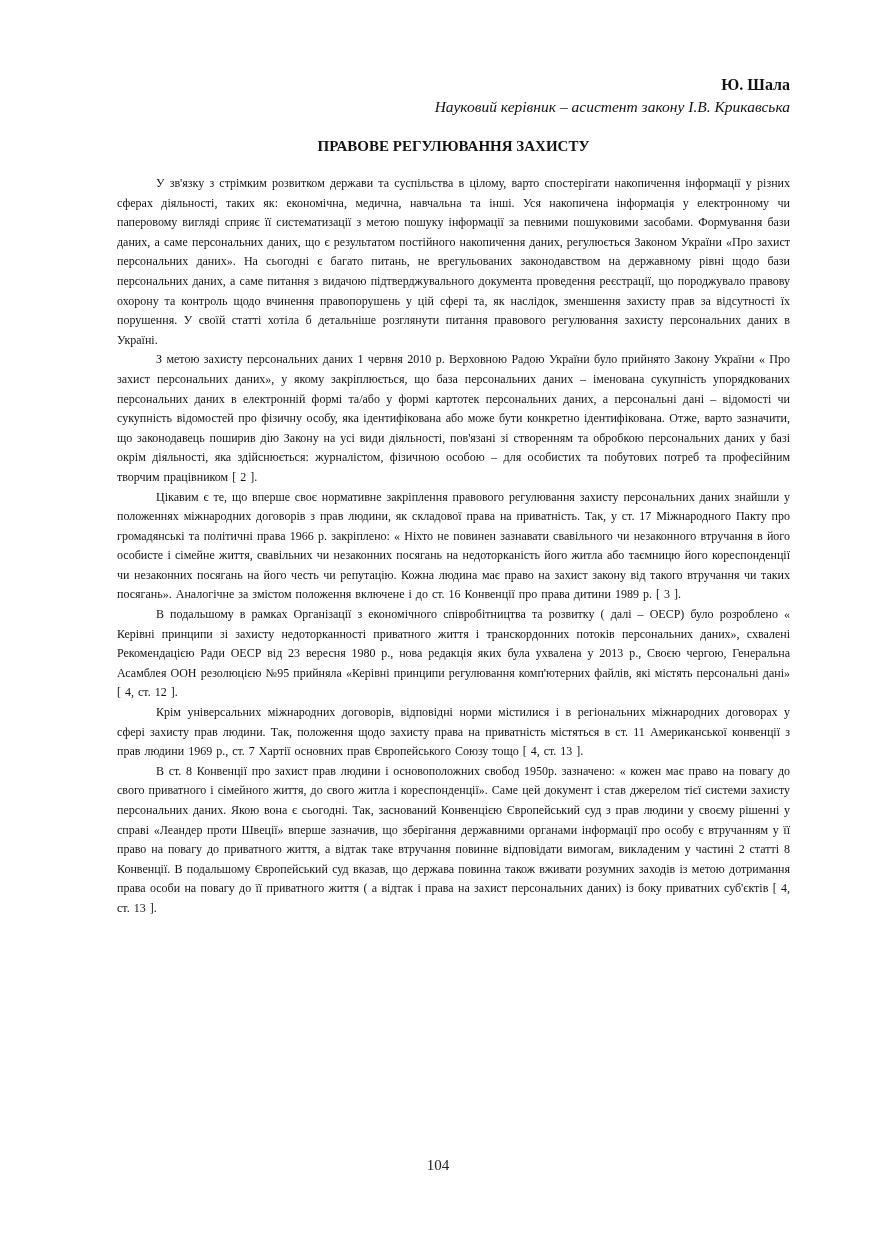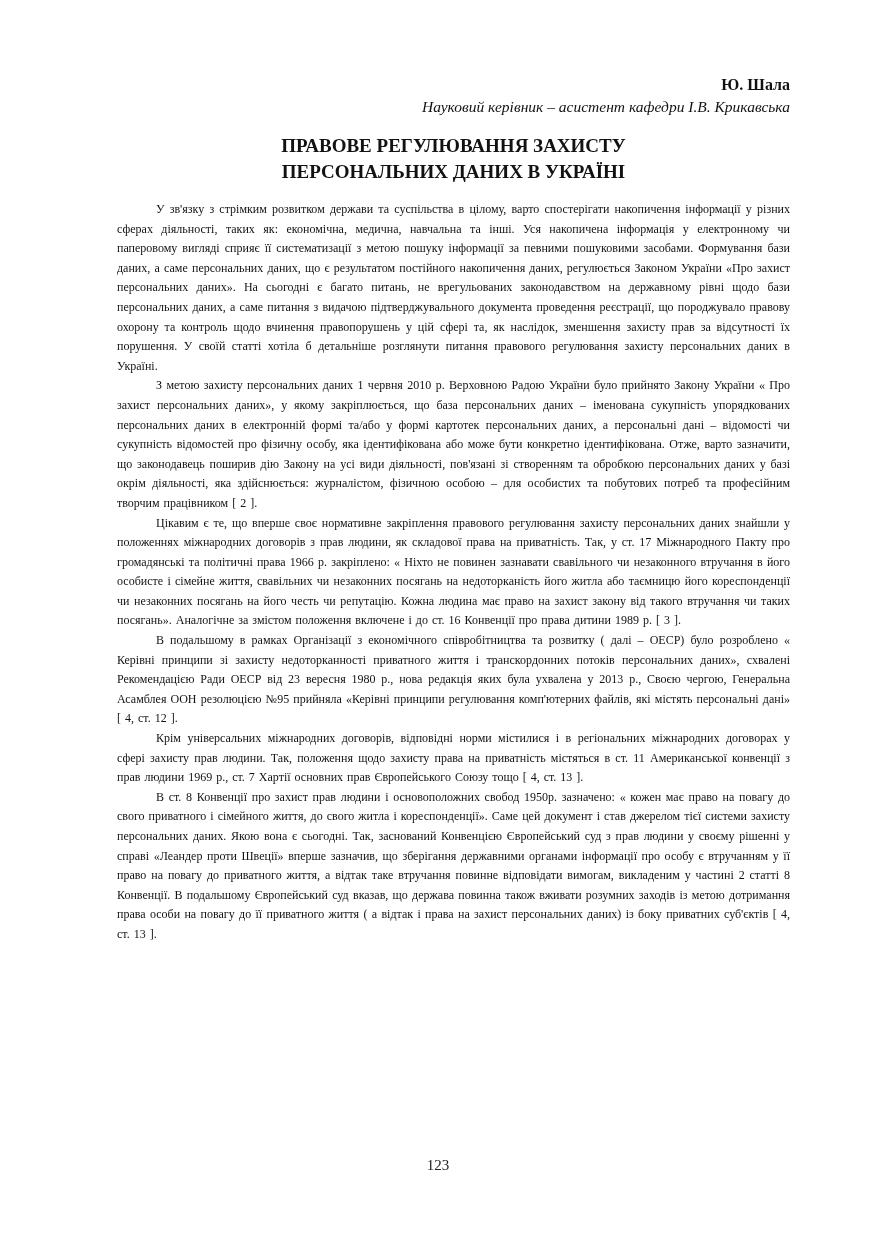--- a/index.html
+++ b/index.html
@@ -32,21 +32,21 @@
   }
   .supervisor {
     font-style: italic;
     font-size: 15.5px;
     line-height: 22px;
   }
   .title {
     margin-top: 15px;
     text-align: center;
     font-weight: bold;
-    font-size: 19px;
+    font-size: 15px;
     line-height: 26px;
   }
   .bodytext {
     margin-top: 15px;
   }
   p.para {
     margin: 0;
     text-align: justify;
     text-indent: 39px;
     font-size: 12px;
@@ -64,33 +64,32 @@
   }
 </style>
 </head>
 <body>
 
 <div class="page">
   <div class="content">
 
     <div class="byline">
       <div class="author">Ю. Шала</div>
-      <div class="supervisor">Науковий керівник – асистент кафедри І.В. Крикавська</div>
+      <div class="supervisor">Науковий керівник – асистент закону І.В. Крикавська</div>
     </div>
 
     <div class="title">
       <div>ПРАВОВЕ РЕГУЛЮВАННЯ ЗАХИСТУ</div>
-      <div>ПЕРСОНАЛЬНИХ ДАНИХ В УКРАЇНІ</div>
     </div>
 
     <div class="bodytext">
       <p class="para">У зв'язку з стрімким розвитком держави та суспільства в цілому, варто спостерігати накопичення інформації у різних сферах діяльності, таких як: економічна, медична, навчальна та інші. Уся накопичена інформація у електронному чи паперовому вигляді сприяє її систематизації з метою пошуку інформації за певними пошуковими засобами. Формування бази даних, а саме персональних даних, що є результатом постійного накопичення даних, регулюється Законом України «Про захист персональних даних». На сьогодні є багато питань, не врегульованих законодавством на державному рівні щодо бази персональних даних, а саме питання з видачою підтверджувального документа проведення реєстрації, що породжувало правову охорону та контроль щодо вчинення правопорушень у цій сфері та, як наслідок, зменшення захисту прав за відсутності їх порушення. У своїй статті хотіла б детальніше розглянути питання правового регулювання захисту персональних даних в Україні.</p>
       <p class="para">З метою захисту персональних даних 1 червня 2010 р. Верховною Радою України було прийнято Закону України « Про захист персональних даних», у якому закріплюється, що база персональних даних – іменована сукупність упорядкованих персональних даних в електронній формі та/або у формі картотек персональних даних, а персональні дані – відомості чи сукупність відомостей про фізичну особу, яка ідентифікована або може бути конкретно ідентифікована. Отже, варто зазначити, що законодавець поширив дію Закону на усі види діяльності, пов'язані зі створенням та обробкою персональних даних у базі окрім діяльності, яка здійснюється: журналістом, фізичною особою – для особистих та побутових потреб та професійним творчим працівником [ 2 ].</p>
       <p class="para">Цікавим є те, що вперше своє нормативне закріплення правового регулювання захисту персональних даних знайшли у положеннях міжнародних договорів з прав людини, як складової права на приватність. Так, у ст. 17 Міжнародного Пакту про громадянські та політичні права 1966 р. закріплено: « Ніхто не повинен зазнавати свавільного чи незаконного втручання в його особисте і сімейне життя, свавільних чи незаконних посягань на недоторканість його житла або таємницю його кореспонденції чи незаконних посягань на його честь чи репутацію. Кожна людина має право на захист закону від такого втручання чи таких посягань». Аналогічне за змістом положення включене і до ст. 16 Конвенції про права дитини 1989 р. [ 3 ].</p>
       <p class="para">В подальшому в рамках Організації з економічного співробітництва та розвитку ( далі – ОЕСР) було розроблено « Керівні принципи зі захисту недоторканності приватного життя і транскордонних потоків персональних даних», схвалені Рекомендацією Ради ОЕСР від 23 вересня 1980 р., нова редакція яких була ухвалена у 2013 р., Своєю чергою, Генеральна Асамблея ООН резолюцією №95 прийняла «Керівні принципи регулювання комп'ютерних файлів, які містять персональні дані» [ 4, ст. 12 ].</p>
       <p class="para">Крім універсальних міжнародних договорів, відповідні норми містилися і в регіональних міжнародних договорах у сфері захисту прав людини. Так, положення щодо захисту права на приватність містяться в ст. 11 Американської конвенції з прав людини 1969 р., ст. 7 Хартії основних прав Європейського Союзу тощо [ 4, ст. 13 ].</p>
       <p class="para">В ст. 8 Конвенції про захист прав людини і основоположних свобод 1950р. зазначено: « кожен має право на повагу до свого приватного і сімейного життя, до свого житла і кореспонденції». Саме цей документ і став джерелом тієї системи захисту персональних даних. Якою вона є сьогодні. Так, заснований Конвенцією Європейський суд з прав людини у своєму рішенні у справі «Леандер проти Швеції» вперше зазначив, що зберігання державними органами інформації про особу є втручанням у її право на повагу до приватного життя, а відтак таке втручання повинне відповідати вимогам, викладеним у частині 2 статті 8 Конвенції. В подальшому Європейський суд вказав, що держава повинна також вживати розумних заходів із метою дотримання права особи на повагу до її приватного життя ( а відтак і права на захист персональних даних) із боку приватних суб'єктів [ 4, ст. 13 ].</p>
     </div>
 
   </div>
 
-  <div class="pagenum">123</div>
+  <div class="pagenum">104</div>
 </div>
 
 </body></html>

